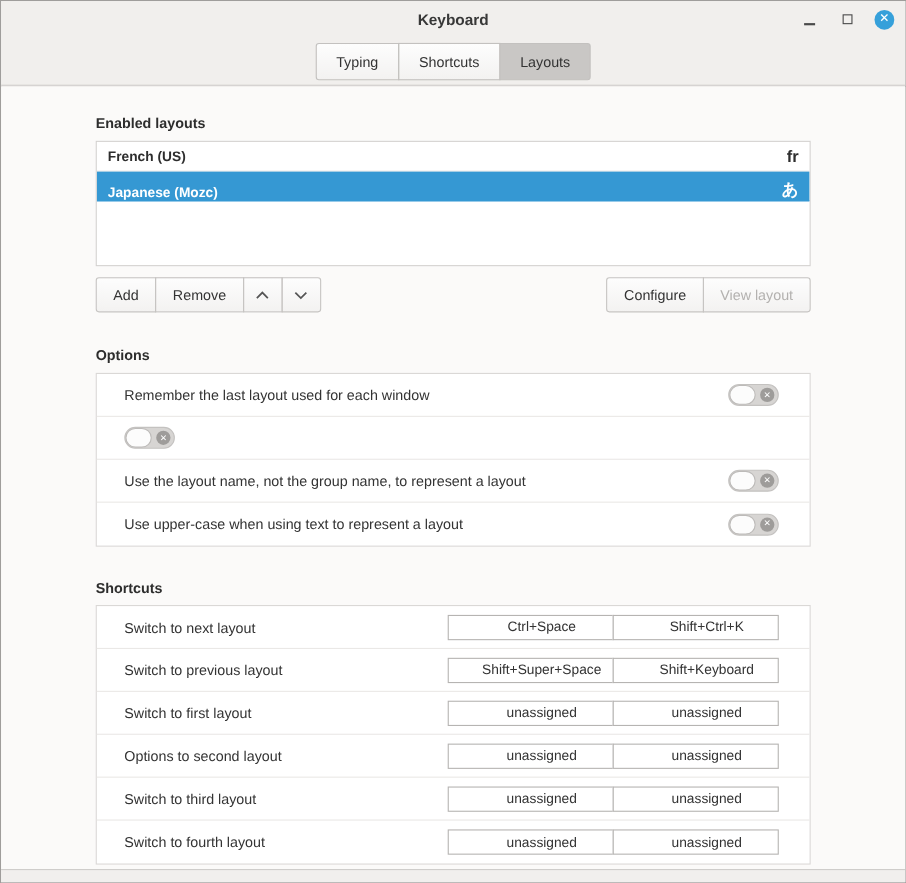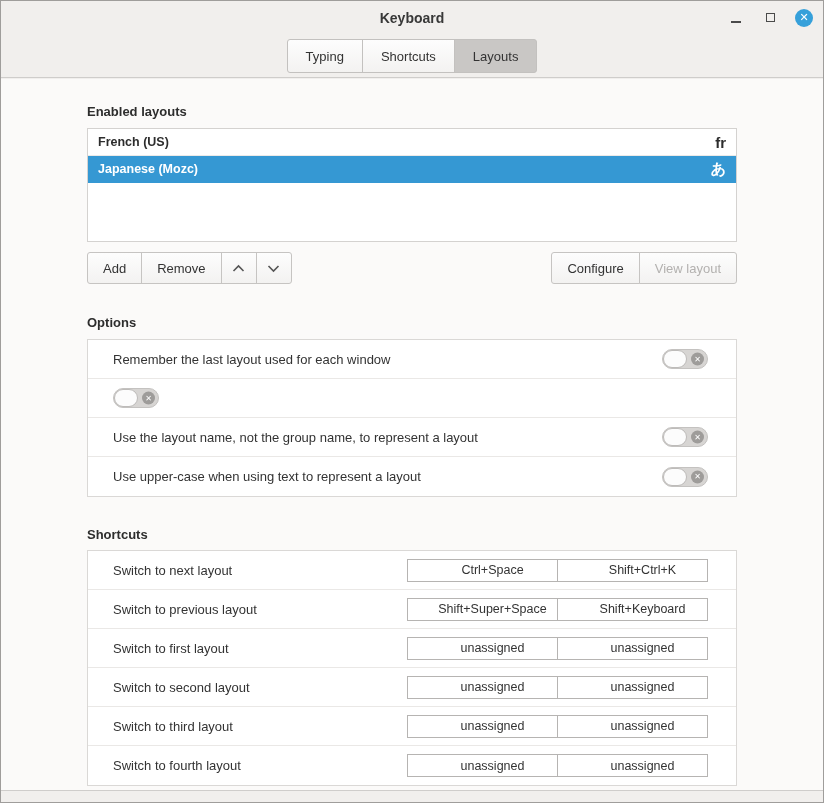--- a/index.html
+++ b/index.html
@@ -45,21 +45,21 @@
   .h-enabled { margin-top:25px; }
   .h-options { margin-top:31px; }
   .h-shortcuts { margin-top:30px; }
 
   
   .layout-list { margin-top:9px; height:114px; background:#fff; border:1px solid #d4d2d0; overflow:hidden; }
   .layout-row { height:27px; display:flex; align-items:center; padding:0 10px;
     border-bottom:1px solid #eceae8; cursor:pointer; }
   .layout-row .layout-name { flex:1; font-size:12.5px; font-weight:700; color:#2d2d2d; }
   .layout-row .layout-badge { font-size:15px; font-weight:700; color:#2d2d2d; }
-  .layout-row.selected { background:#3598d3; border-bottom-color:#3598d3; }
+  .layout-row.selected { background:#3598d3; border-bottom-color:#3598d3;align-items:flex-end; }
   .layout-row.selected .layout-name, .layout-row.selected .layout-badge { color:#fff; }
 
   
   .layout-actions { margin-top:10px; display:flex; justify-content:space-between; }
   .btn-group { display:flex; }
   .btn { height:32px; display:flex; align-items:center; justify-content:center;
     padding:0 15px; font-size:13px; color:#333;
     background:linear-gradient(#fdfdfd,#f3f2f1); border:1px solid #c6c4c2;
     margin-left:-1px; cursor:pointer; }
   .btn:first-child { margin-left:0; border-radius:3px 0 0 3px; }
@@ -213,21 +213,21 @@
         </div>
       </div>
       <div class="shortcut-row">
         <span class="shortcut-label">Switch to first layout</span>
         <div class="binding-cells">
           <div class="binding-cell">unassigned</div>
           <div class="binding-cell">unassigned</div>
         </div>
       </div>
       <div class="shortcut-row">
-        <span class="shortcut-label">Switch to second layout</span>
+        <span class="shortcut-label">Options to second layout</span>
         <div class="binding-cells">
           <div class="binding-cell">unassigned</div>
           <div class="binding-cell">unassigned</div>
         </div>
       </div>
       <div class="shortcut-row">
         <span class="shortcut-label">Switch to third layout</span>
         <div class="binding-cells">
           <div class="binding-cell">unassigned</div>
           <div class="binding-cell">unassigned</div>

